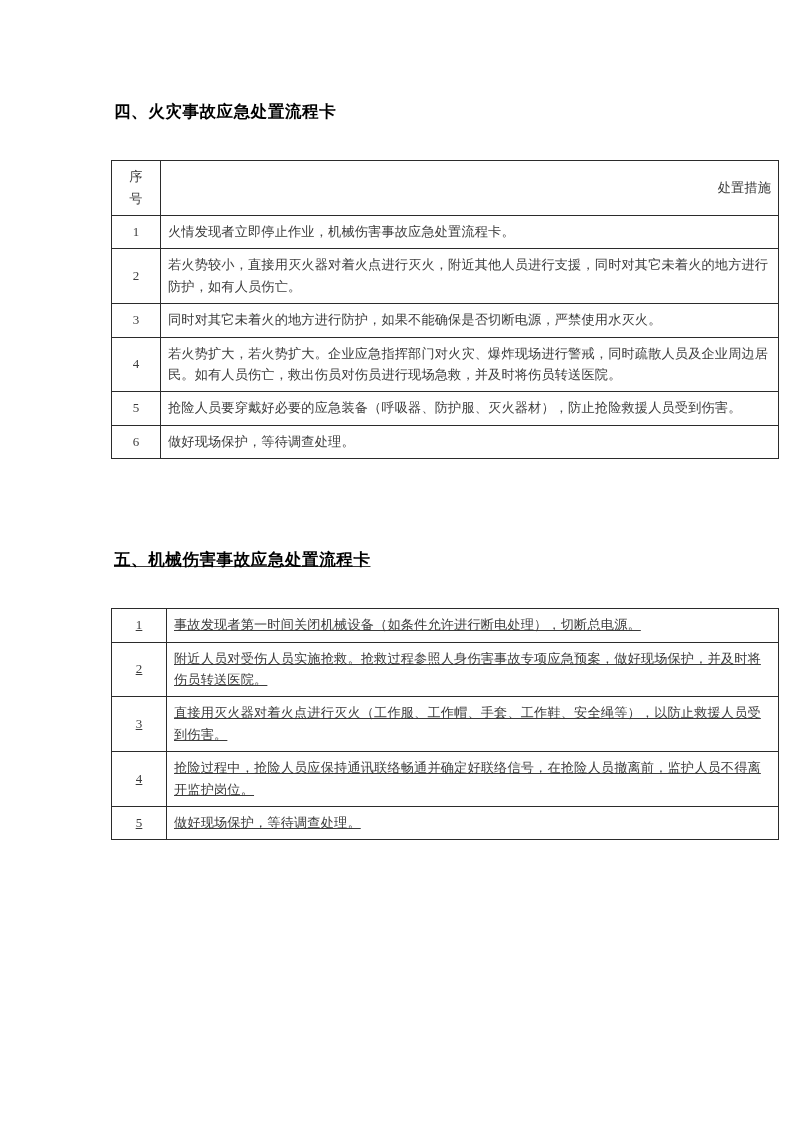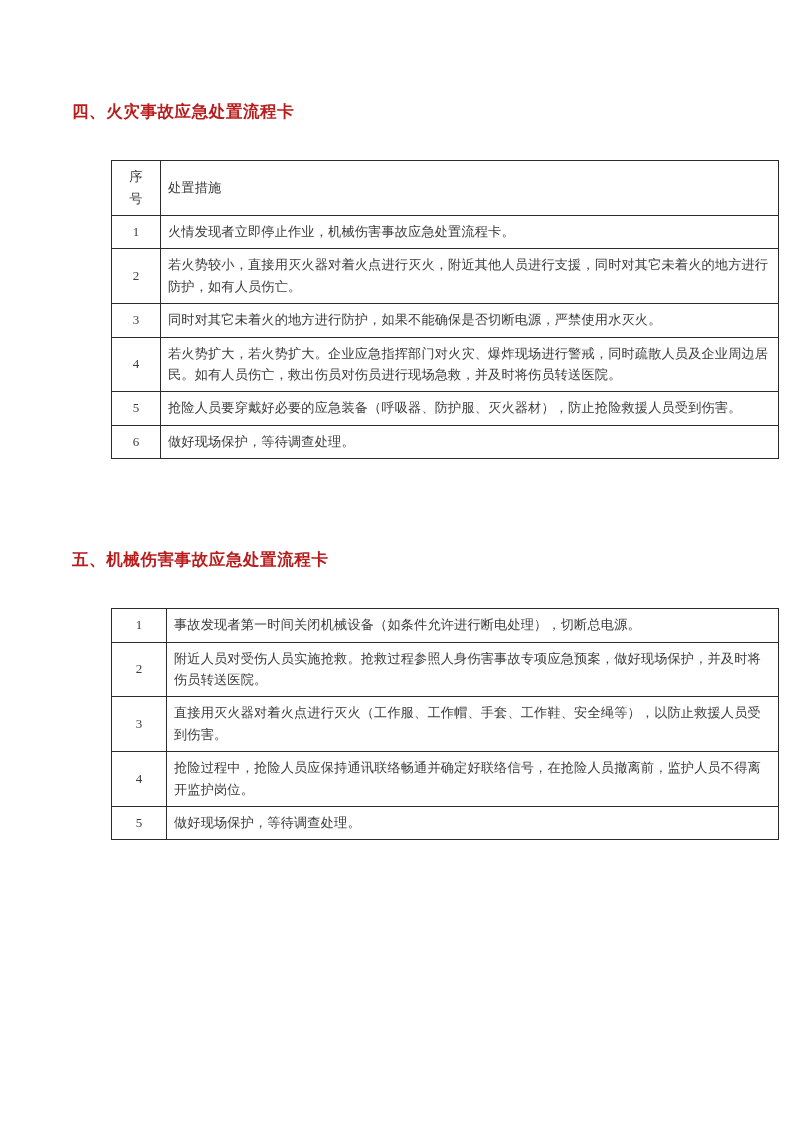--- a/index.html
+++ b/index.html
@@ -24,26 +24,25 @@
   }
   .section {
     position: absolute;
     left: 0;
     width: 793px;
   }
   .section-heading {
     font-family: "Liberation Sans", "DejaVu Sans", sans-serif;
     font-weight: bold;
     font-size: 16.5px;
-    color: #b91c1c;
+    color: #000000;
     letter-spacing: 0.6px;
-    padding-left: 52px;
+    padding-left: 114px;
     line-height: 1.35;
     white-space: nowrap;
-    margin-left: 20px;
   }
   table.flow-table {
     border-collapse: collapse;
     table-layout: fixed;
     margin-left: 111px;
     width: 667px;
     font-size: 13.2px;
     color: #3c3c3c;
   }
   table.flow-table td {
@@ -58,21 +57,21 @@
     vertical-align: middle;
     padding-left: 2px;
     padding-right: 2px;
   }
   td.col-measure {
     text-align: left;
     padding-left: 9px;
     padding-right: 8px;
   }
   td.hdr-measure {
-    text-align: left;
+    text-align: right;
     vertical-align: middle;
   }
   td.hdr-idx-stacked {
     text-align: center;
     line-height: 1.5;
     padding-top: 6px;
     padding-bottom: 6px;
   }
   td.hdr-idx-stacked .stack-line {
     display: block;
@@ -134,21 +133,21 @@
           <td class="col-measure">抢险人员要穿戴好必要的应急装备（呼吸器、防护服、灭火器材），防止抢险救援人员受到伤害。</td>
         </tr>
         <tr>
           <td class="col-idx idx-num">6</td>
           <td class="col-measure">做好现场保护，等待调查处理。</td>
         </tr>
       </tbody>
     </table>
   </div>
 
-  <div class="section" style="top:548px;">
+  <div class="section" style="top:548px;text-decoration:underline;">
 
     <div class="section-heading">五、机械伤害事故应急处置流程卡</div>
 
     <div style="height:38px;"></div>
 
     <table class="flow-table" id="table-machine">
       <colgroup>
         <col class="c1">
           <col class="c2">
       </colgroup>

